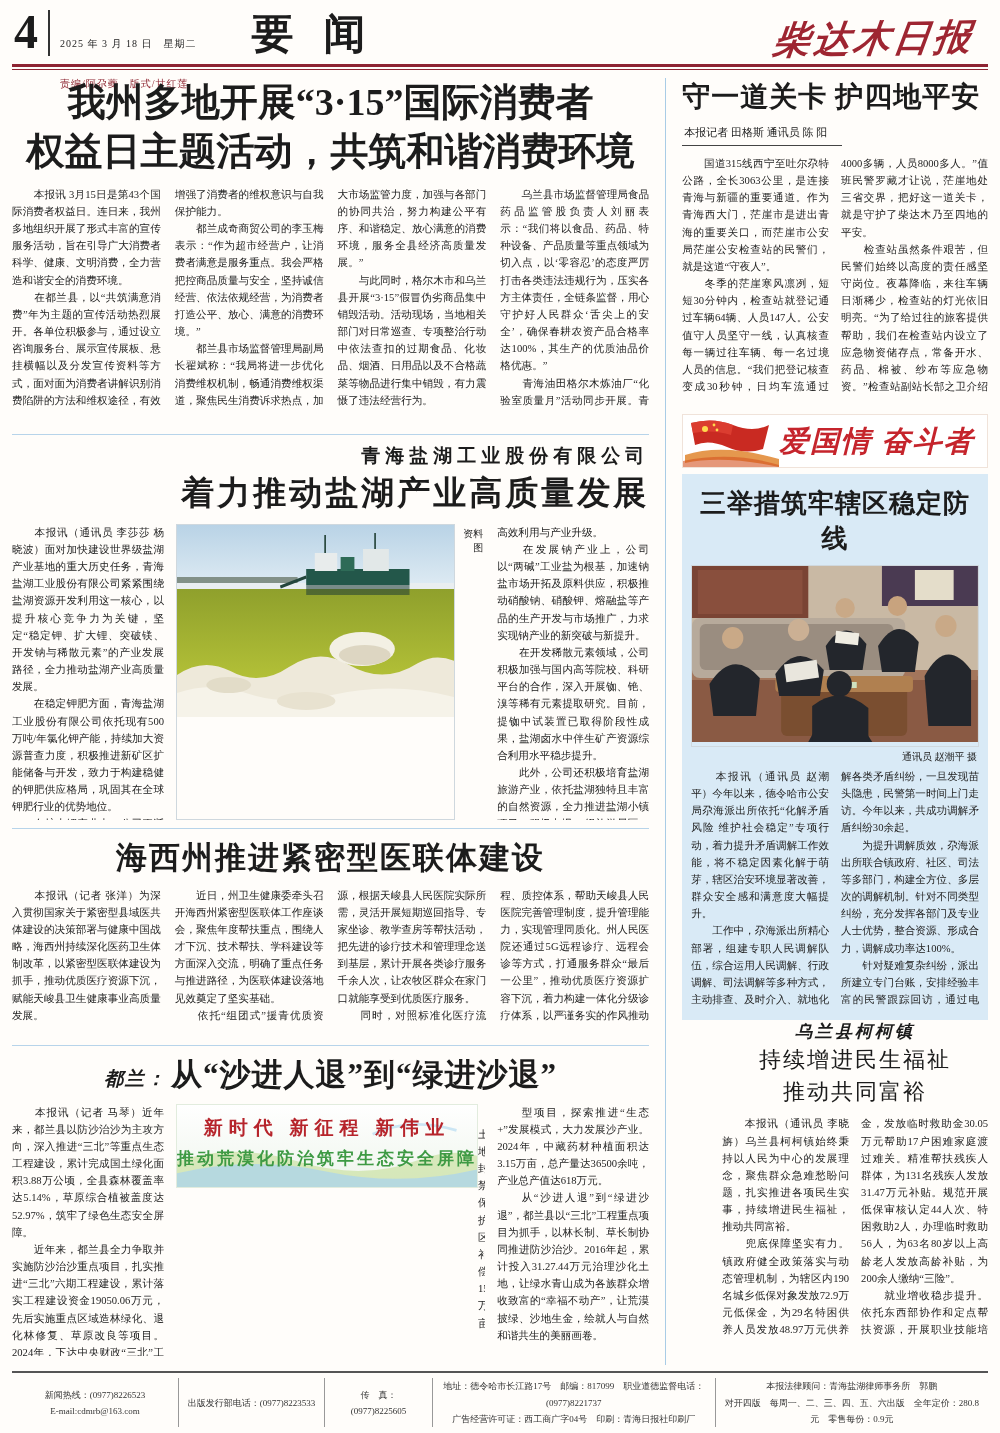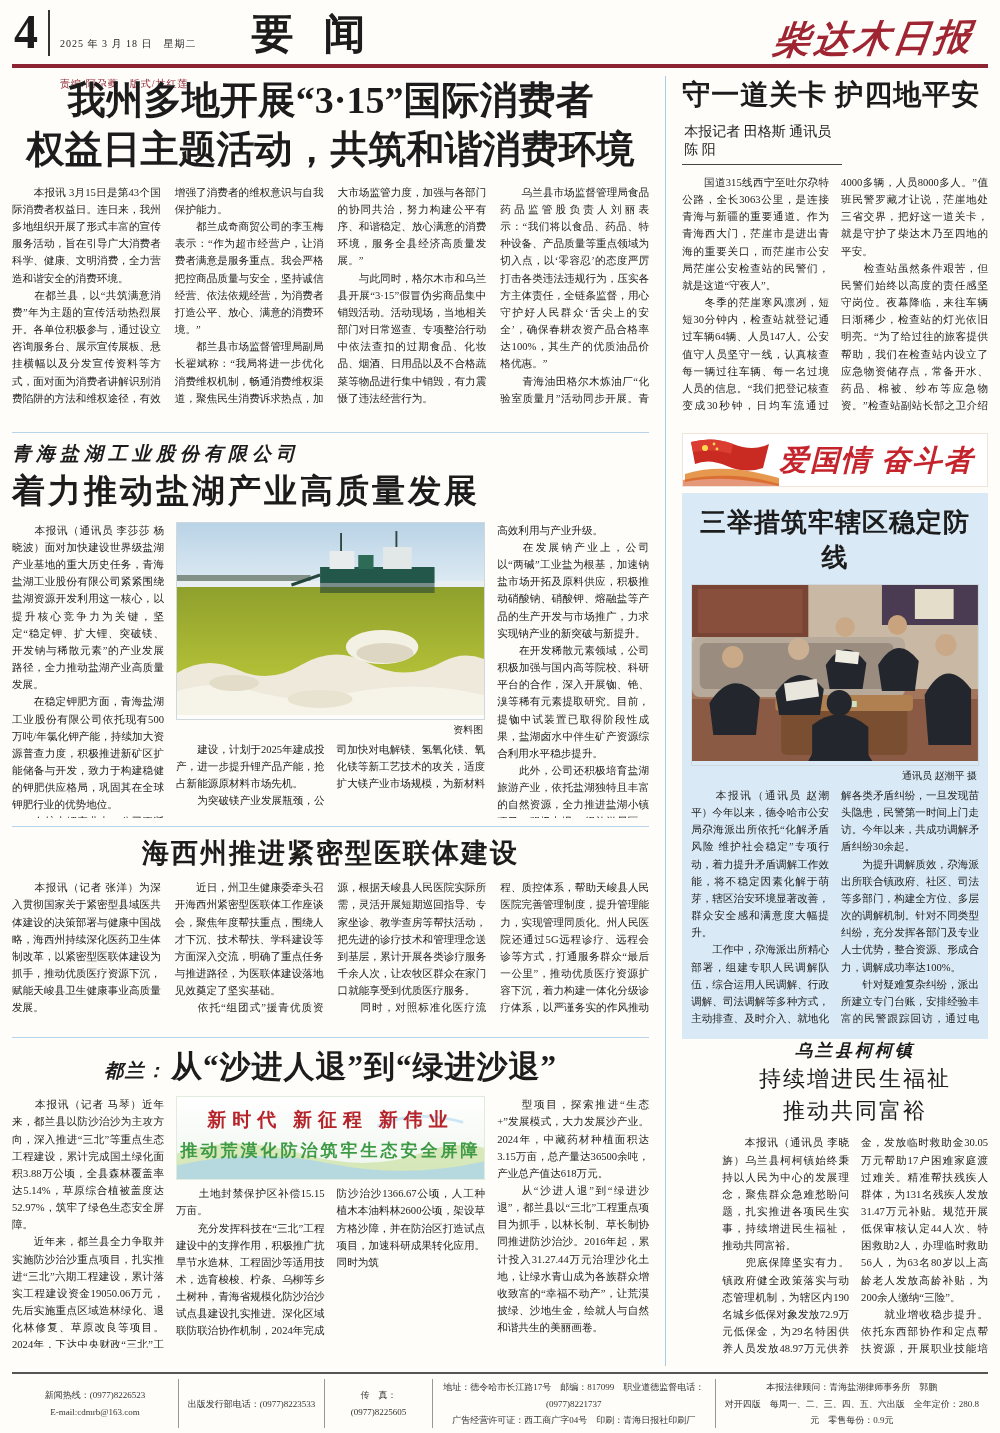--- a/index.html
+++ b/index.html
@@ -27,47 +27,47 @@
 
   .bodytext { font-size:10.6px; line-height:1.62; text-align:justify; white-space:pre-line;
               overflow:hidden; color:#222; }
   .mc4 { column-count:4; column-gap:14px; column-fill:auto; }
   .mc2 { column-count:2; column-gap:12px; column-fill:auto; }
 
   .h-a1 { text-align:center; font-size:38px; font-weight:900; line-height:1.3; letter-spacing:0px; }
   .a1-body { height:240px; margin-top:9px; }
   .sep { border-bottom:1px solid #b7d4ea; margin:8px 0; }
 
-  .kicker { text-align:left; font-size:19px; font-weight:bold; font-style:italic; letter-spacing:5px; }
-  .h-a2 { text-align:left; font-size:33px; font-weight:900; letter-spacing:3px; margin-top:2px; }
+  .kicker { text-align:right; font-size:19px; font-weight:bold; letter-spacing:5px; }
+  .h-a2 { text-align:right; font-size:33px; font-weight:900; letter-spacing:3px; margin-top:2px; }
   .split { display:flex; gap:12px; margin-top:8px; overflow:hidden; }
   .a2-split { height:296px; }
   .ncol { width:152px; flex:0 0 152px; }
-  .midcol { flex:1; display:flex; flex-direction:column; }
+  .midcol { flex:1; display:flex; flex-direction:row; }
   .photo-frame { border:1px solid #cfd8de; }
   .cap-r { text-align:right; font-size:10px; padding:3px 2px 4px; color:#222; }
   .midtext { flex:1; }
 
-  .h-a3 { text-align:center; font-size:27px; font-weight:900; line-height:1.35; letter-spacing:2px; }
+  .h-a3 { text-align:center; font-size:31px; font-weight:900; line-height:1.35; letter-spacing:2px; }
   .a3-body { height:150px; margin-top:8px; }
 
   .h-a4 { text-align:center; font-size:31px; font-weight:900; letter-spacing:1px; }
   .h-a4 .k4 { font-size:19px; font-weight:bold; font-style:italic; letter-spacing:2px; margin-right:4px; }
   .a4-split { height:252px; }
   .banner-green { height:84px; background:linear-gradient(180deg,#ffffff,#eef5ec); position:relative;
                   overflow:hidden; border:1px solid #e2ecde; }
   .bg-line1 { position:relative; text-align:center; color:#b6242b; font-weight:700; font-size:19px;
               letter-spacing:6px; margin-top:10px; z-index:2; }
   .bg-line2 { position:relative; text-align:center; color:#3e9a44; font-weight:900; 
               font-size:17px; letter-spacing:3px; margin-top:6px; z-index:2; }
   .hills { position:absolute; left:0; top:0; width:100%; height:100%; z-index:1; }
 
   
   .h-r1 { text-align:left; font-size:28px; font-weight:900; letter-spacing:1px; }
-  .byline { font-size:14px; padding:9px 2px 5px; border-bottom:1.5px solid #444; width:160px; margin-bottom:9px; }
+  .byline { font-size:11px; padding:9px 2px 5px; border-bottom:1.5px solid #444; width:160px; margin-bottom:9px; }
   .r1-body { height:252px; }
 
   .banner-red { height:54px; margin:7px 0 6px; background:#fff; border:1px solid #f0e3da; position:relative; overflow:hidden; }
   .banner-red svg { position:absolute; left:0; top:0; }
   .br-text { position:absolute; left:96px; top:7px; color:#c5242c; font-size:29px; font-weight:900;
              font-style:italic; letter-spacing:2px; z-index:2; }
 
   .blue-panel { background:#d9eaf6; padding:9px 9px 6px; }
   .r2-kicker { text-align:center; font-size:17px; font-weight:bold; font-style:italic; letter-spacing:4px; }
   .h-r2 { text-align:center; font-size:26px; font-weight:900; letter-spacing:1px; margin:3px 0 9px; }

